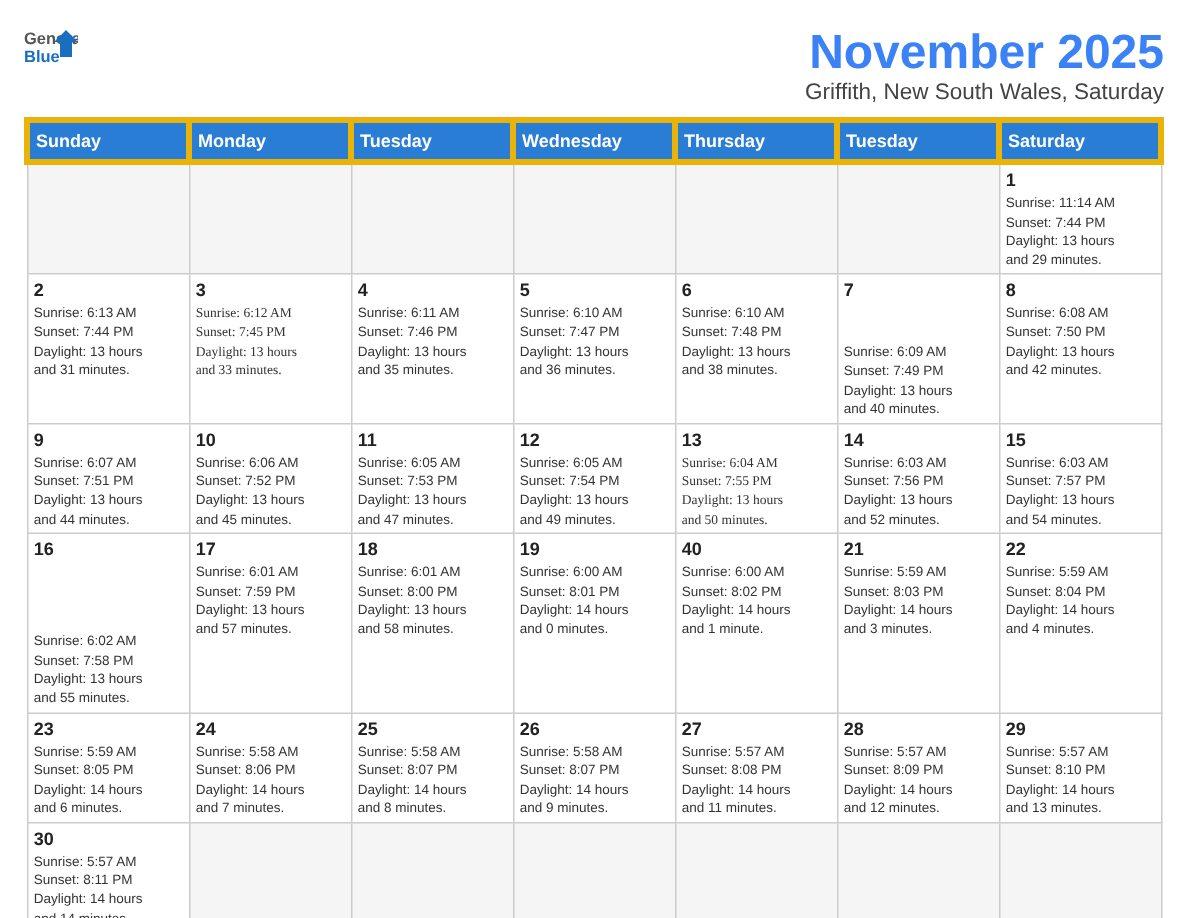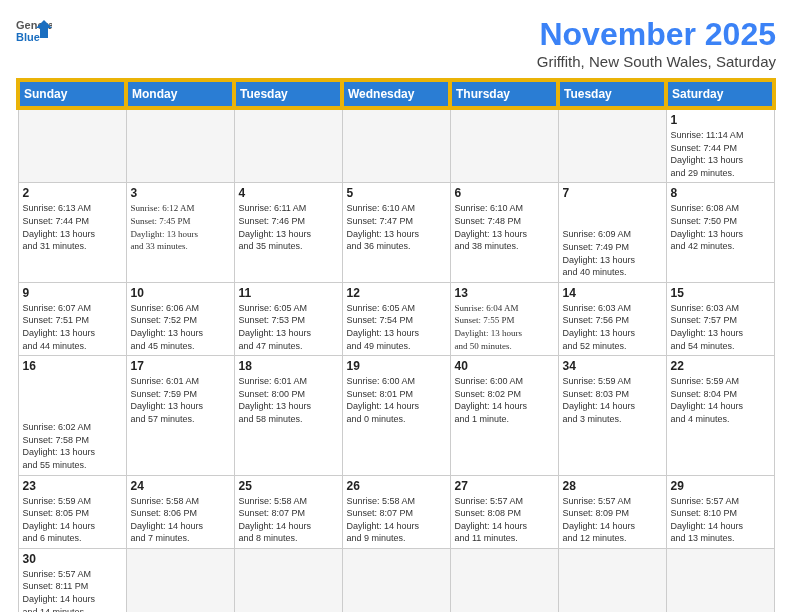--- a/index.html
+++ b/index.html
@@ -260,21 +260,21 @@
 and 0 minutes.</div>
         </td>
         <td>
           <span class="day-num">40</span>
           <div class="day-info" style="white-space: pre-line;">Sunrise: 6:00 AM
 Sunset: 8:02 PM
 Daylight: 14 hours
 and 1 minute.</div>
         </td>
         <td>
-          <span class="day-num">34</span>
+          <span class="day-num">21</span>
           <div class="day-info" style="white-space: pre-line;">Sunrise: 5:59 AM
 Sunset: 8:03 PM
 Daylight: 14 hours
 and 3 minutes.</div>
         </td>
         <td>
           <span class="day-num">22</span>
           <div class="day-info" style="white-space: pre-line;">Sunrise: 5:59 AM
 Sunset: 8:04 PM
 Daylight: 14 hours

